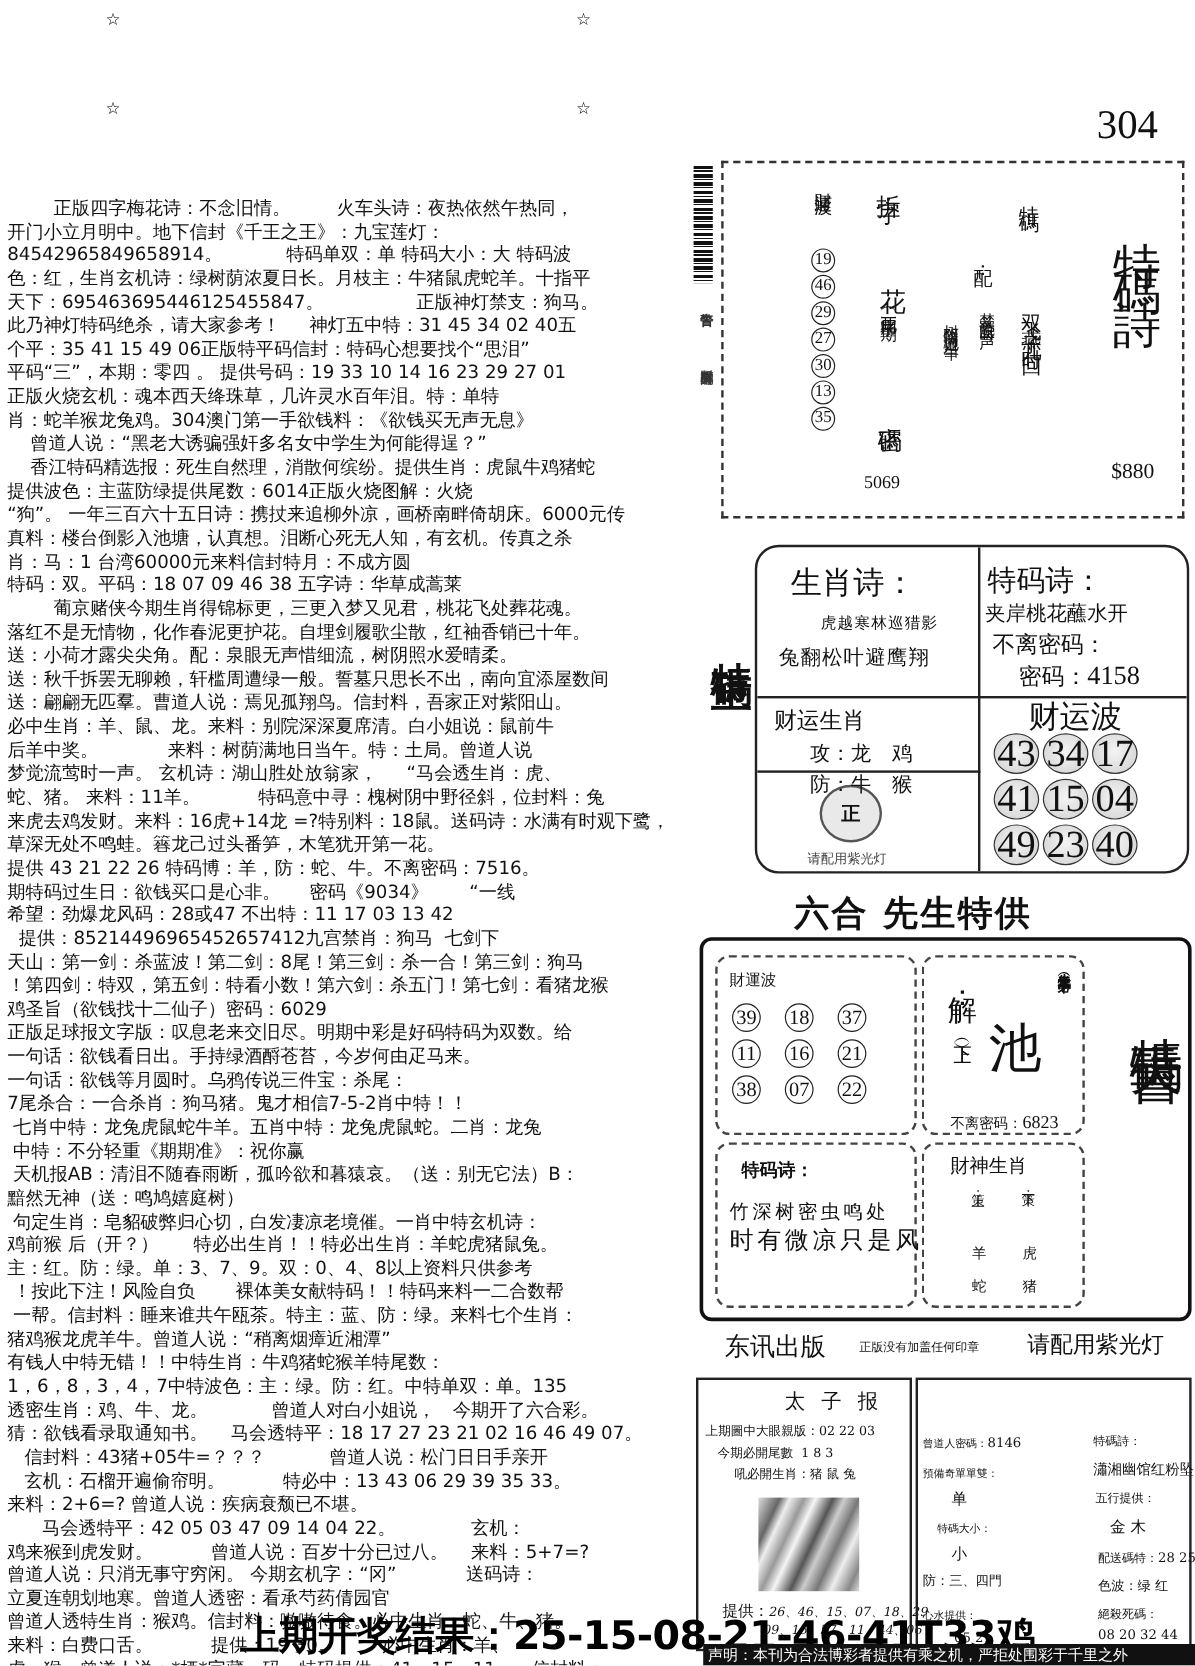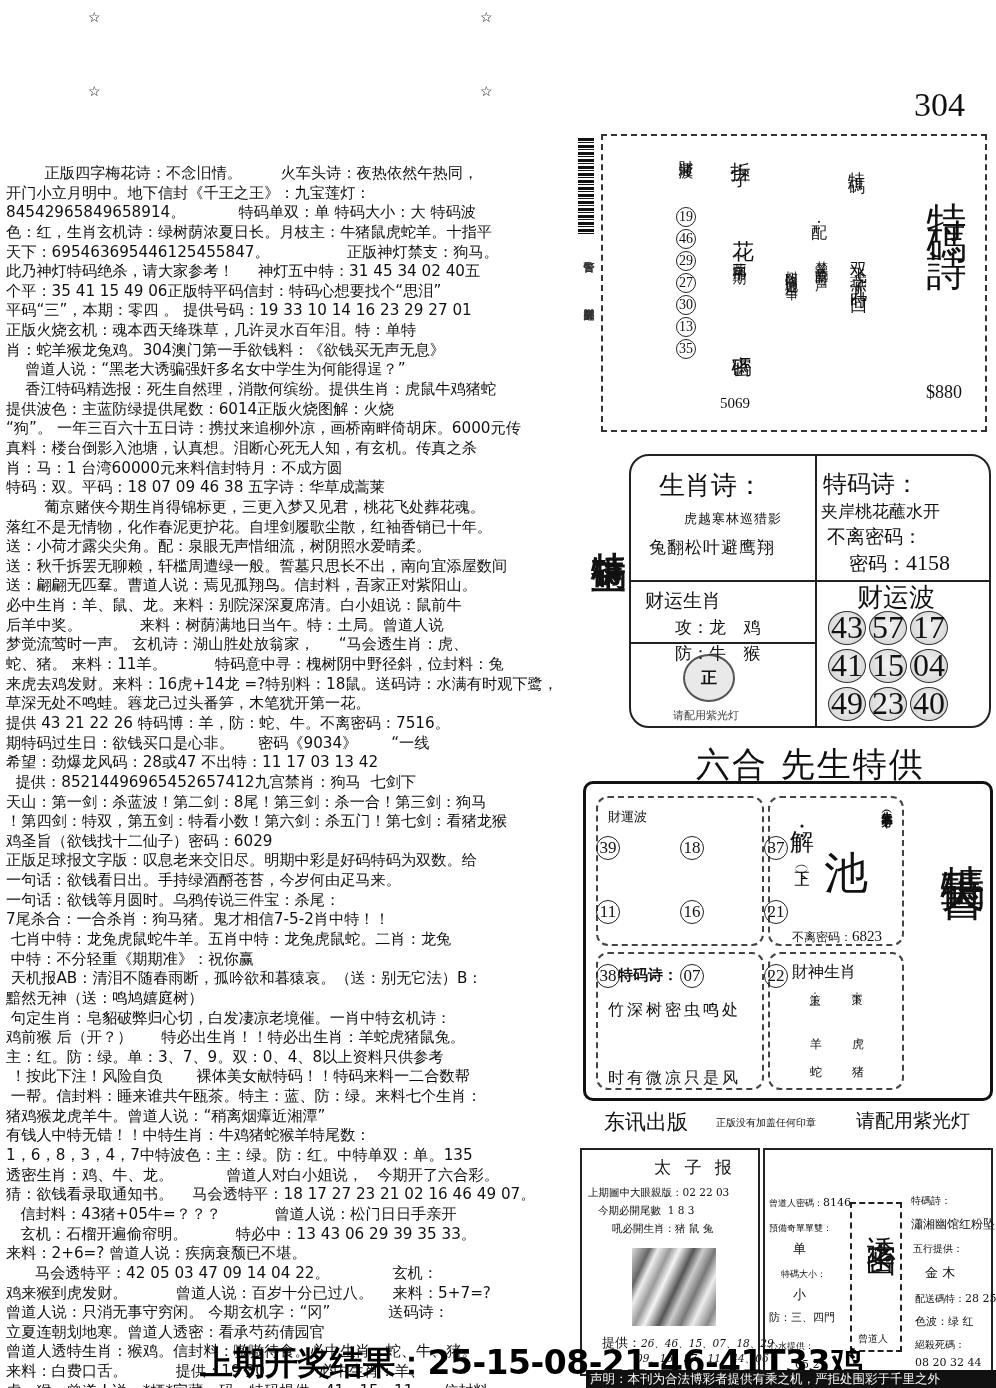--- a/index.html
+++ b/index.html
@@ -32,26 +32,26 @@
   .king-box { position: absolute; left: 629px; top: 454px; width: 362px; height: 274px; border: 2px solid #222; border-radius: 20px; overflow: hidden; }
   .kb-vline { position: absolute; left: 184px; top: 0; width: 2px; height: 100%; background: #222; }
   .kb-hline1 { position: absolute; left: 0; top: 124px; width: 100%; height: 2px; background: #222; }
   .kb-hline2 { position: absolute; left: 0; top: 186px; width: 186px; height: 2px; background: #222; }
   .kb-text { position: absolute; white-space: nowrap; }
   .ball { display: inline-block; width: 38px; height: 34px; border: 1.5px solid #333; border-radius: 50%; background: radial-gradient(circle at 50% 45%, #f4f4f4, #cfcfcf); font-family: "Liberation Serif", serif; font-size: 32px; line-height: 31px; text-align: center; margin: 1px 1px; }
   .ball-grid { position: absolute; left: 196px; top: 154px; width: 160px; display: flex; flex-wrap: wrap; gap: 2px 1px; }
   .stamp { position: absolute; left: 52px; top: 196px; width: 52px; height: 48px; border: 2px solid #555; border-radius: 50%; background: #e9e9e9; text-align: center; font-size: 16px; font-weight: bold; line-height: 44px; }
 
   
-  .sixhe-title { position: absolute; left: 696px; top: 742px; font-family: "DejaVu Sans", sans-serif; font-weight: normal; font-size: 34px; letter-spacing: 2px; }
+  .sixhe-title { position: absolute; left: 662px; top: 742px; font-family: "DejaVu Sans", sans-serif; font-weight: bold; font-size: 29px; letter-spacing: 2px; }
   .sixhe-box { position: absolute; left: 583px; top: 781px; width: 410px; height: 320px; border: 3px solid #111; border-radius: 10px; }
   .dash-box { position: absolute; border: 2px dashed #444; border-radius: 12px; }
   .tcts { position: absolute; left: 934px; top: 830px; writing-mode: vertical-rl; text-orientation: upright; font-family: "DejaVu Serif", serif; font-size: 44px; letter-spacing: 4px; }
   .ball-sm { display: inline-block; width: 24px; height: 24px; border: 1px solid #222; border-radius: 50%; font-family: "Liberation Serif", serif; font-size: 17px; line-height: 22px; text-align: center; }
-  .ball-sm-grid { position: absolute; left: 596px; top: 836px; width: 136px; display: grid; grid-template-columns: repeat(3, 44px); row-gap: 6px; gap: 40px; }
+  .ball-sm-grid { position: absolute; left: 610px; top: 836px; width: 136px; display: grid; grid-template-columns: repeat(3, 44px); row-gap: 6px; }
 
   .footer-line { position: absolute; top: 1108px; white-space: nowrap; font-family: "DejaVu Sans", sans-serif; }
 
   
   .prince-box { position: absolute; left: 580px; top: 1148px; width: 180px; height: 228px; border: 2px solid #222; }
   .prince-box .row { position: absolute; white-space: nowrap; font-size: 10.5px; }
   .painting { position: absolute; left: 50px; top: 98px; width: 84px; height: 78px;
      background: linear-gradient(115deg, #ddd 0%, #666 15%, #eee 22%, #999 32%, #f5f5f5 40%, #555 52%, #ccc 60%, #777 70%, #eee 80%, #888 92%, #ddd 100%); }
 
   
@@ -133,21 +133,21 @@
   </div>
   <div class="kb-text" style="left:44px;top:186px;font-size:17px;z-index:2;">
     <span>防：</span><span style="letter-spacing:6px;">牛 猴</span>
   </div>
   <div class="stamp" style="top:198px;">正</div>
   <div class="kb-text" style="left:42px;top:252px;font-size:11px;color:#444;">请配用紫光灯</div>
 
   <div class="kb-text" style="left:226px;top:124px;font-size:26px;">财运波</div>
   <div class="ball-grid" id="kb-balls">
       <span class="ball">43</span>
-      <span class="ball">57</span>
+      <span class="ball">34</span>
       <span class="ball">17</span>
       <span class="ball">41</span>
       <span class="ball">15</span>
       <span class="ball">04</span>
       <span class="ball">49</span>
       <span class="ball">23</span>
       <span class="ball">40</span>
     </div>
 </div>
 
@@ -174,21 +174,21 @@
 <div class="vcol" style="left:786px;top:812px;font-size:24px;">解：</div>
 <div class="vcol" style="left:792px;top:860px;font-size:15px;">（上下）</div>
 <div style="position:absolute;left:824px;top:844px;font-size:44px;">池</div>
 <div class="vcol" style="left:878px;top:802px;font-size:11px;font-weight:bold;letter-spacing:1px;">先生送字（必中）</div>
 <div style="position:absolute;left:792px;top:928px;font-size:12px;">
   <span>不离密码：</span><span style="font-family:'Liberation Serif',serif;font-size:15px;">6823</span>
 </div>
 
 <div style="position:absolute;left:618px;top:966px;font-size:15px;font-weight:bold;">特码诗：</div>
 <div style="position:absolute;left:608px;top:1000px;font-size:16px;letter-spacing:3px;">竹深树密虫鸣处</div>
-<div style="position:absolute;left:608px;top:1068px;font-size:16px;letter-spacing:3px;">时有微凉只是风</div>
+<div style="position:absolute;left:608px;top:1020px;font-size:20px;letter-spacing:3px;">时有微凉只是风</div>
 
 <div style="position:absolute;left:792px;top:962px;font-size:16px;">財神生肖</div>
 <div class="vcol" style="left:806px;top:986px;font-size:11px;">上策：</div>
 <div class="vcol" style="left:848px;top:986px;font-size:11px;">下策：</div>
 <div style="position:absolute;left:810px;top:1036px;font-size:12px;">羊</div>
 <div style="position:absolute;left:810px;top:1064px;font-size:12px;">蛇</div>
 <div style="position:absolute;left:852px;top:1036px;font-size:12px;">虎</div>
 <div style="position:absolute;left:852px;top:1064px;font-size:12px;">猪</div>
 
 <div class="tcts">特碼天書</div>
@@ -222,24 +222,20 @@
   <div class="t" style="left:4px;top:72px;font-size:9px;">預備奇單單雙：</div>
   <div class="t" style="left:28px;top:90px;font-size:13px;">单</div>
   <div class="t" style="left:16px;top:118px;font-size:9px;">特碼大小：</div>
   <div class="t" style="left:28px;top:136px;font-size:13px;">小</div>
   <div class="t" style="left:4px;top:160px;">
     <span>防：</span><span>三、四門</span>
   </div>
   <div class="t" style="left:4px;top:190px;font-size:9px;">心水提供：</div>
   <div class="t" style="left:30px;top:208px;">05 21</div>
 
-  <div class="secret-center">
-    <div class="v">透密函</div>
-    <div style="position:absolute;left:6px;top:128px;font-size:10px;white-space:nowrap;">曾道人</div>
-  </div>
 
   <div class="t" style="left:146px;top:44px;font-size:10px;">特碼詩：</div>
   <div class="t" style="left:146px;top:66px;font-size:12px;">瀟湘幽馆红粉坠</div>
   <div class="t" style="left:148px;top:92px;font-size:10px;">五行提供：</div>
   <div class="t" style="left:160px;top:114px;font-size:13px;">金   木</div>
   <div class="t" style="left:150px;top:142px;">
     <span style="font-size:10px;">配送碼特：</span><span>28  25</span>
   </div>
   <div class="t" style="left:150px;top:164px;">
     <span>色波：</span><span>绿  红</span>

